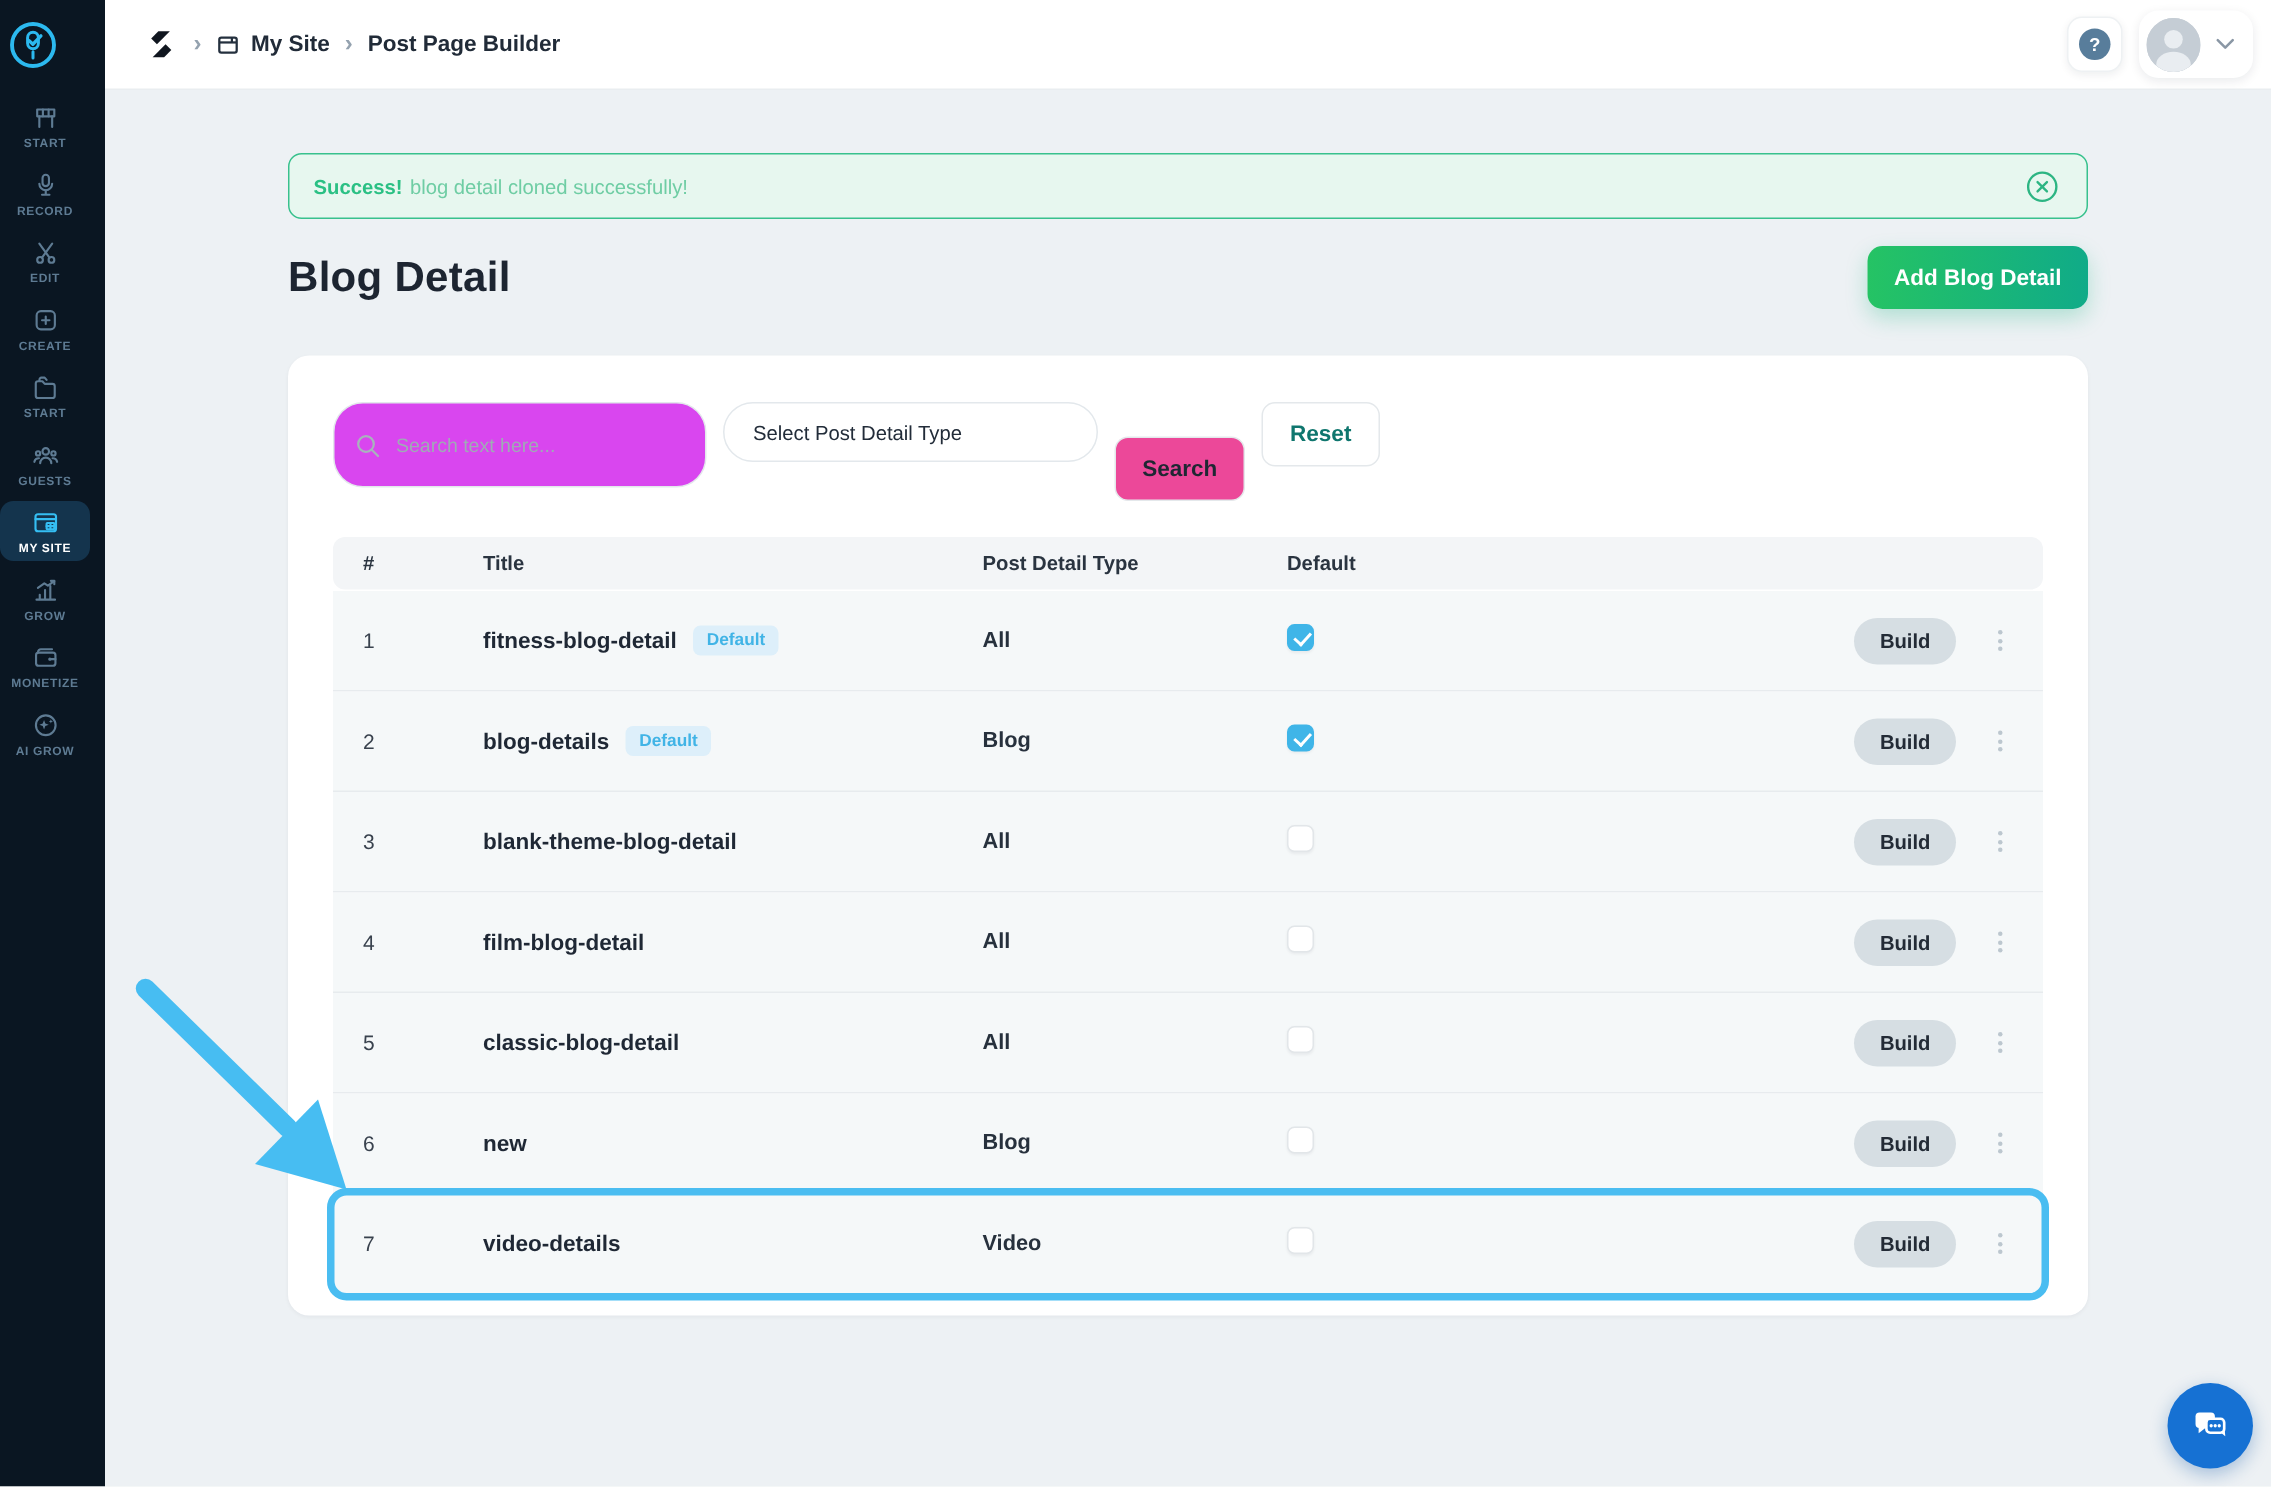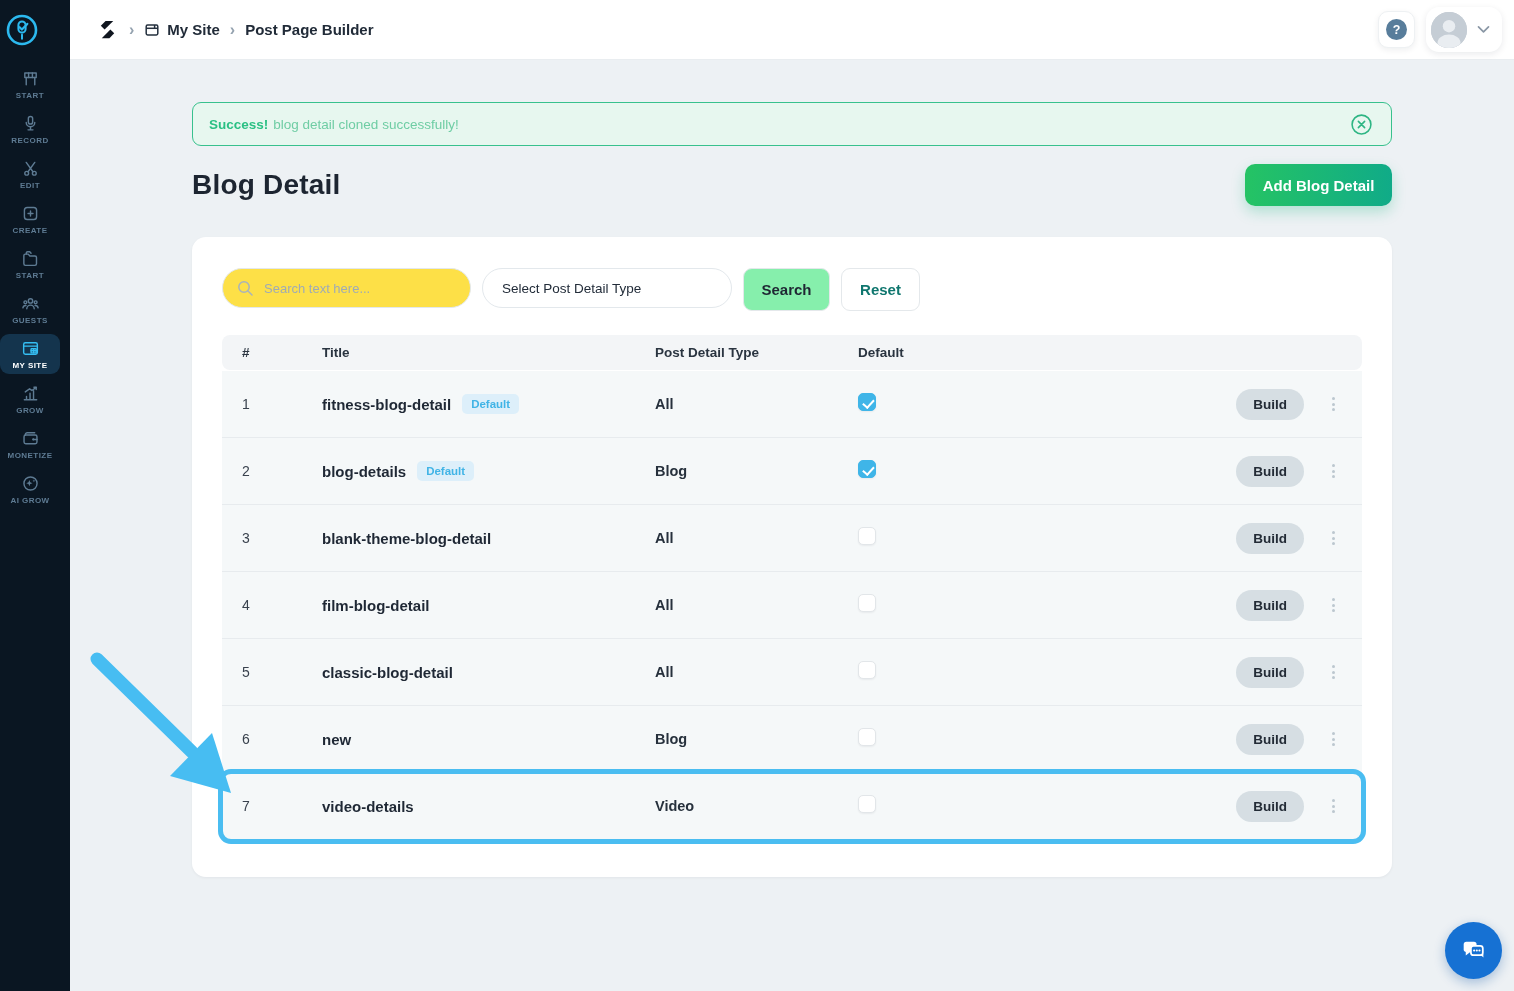--- a/index.html
+++ b/index.html
@@ -52,28 +52,28 @@
   .alert .close { margin-left:auto; background:none; border:0; padding:2px; cursor:pointer; display:flex; }
   .title-row { margin-top:18px; display:flex; align-items:center; justify-content:space-between; }
   h1 { margin:0; font-size:28px; font-weight:800; color:#1d2531; letter-spacing:.2px; }
   .add-btn { width:147px; height:42px; border:0; border-radius:10px; color:#fff; font-weight:700; font-size:15px;
     font-family:inherit; cursor:pointer; background:linear-gradient(90deg,var(--add-grad-start),var(--add-grad-end));
     box-shadow:0 6px 14px rgba(23,178,124,.28); }
   .card { margin-top:31px; height:640px; background:#fff; border-radius:14px;
     box-shadow:0 1px 3px rgba(16,24,40,.05); padding:31px 30px 0; }
   
   .filters { display:flex; align-items:flex-start; gap:11px; }
-  .search-box { width:249px; height:40px; border:1px solid #e3e8ec; border-radius:20px; background:#fde047;
+  .search-box { width:249px; height:57px; border:1px solid #e3e8ec; border-radius:20px; background:#d946ef;
     display:flex; align-items:center; padding:0 13px; gap:8px; }
   .search-box input { border:0; outline:0; flex:1; font-size:13px; color:#2a3340; font-family:inherit; background:transparent; }
   .search-box input::placeholder { color:#9fabb5; }
   .select-box { width:250px; height:40px; border:1px solid #e3e8ec; border-radius:20px; background:#fff;
     display:flex; align-items:center; padding:0 19px; font-size:13.5px; font-weight:500; color:#222c39; cursor:pointer; }
-  .btn-search { width:87px; height:43px; border:1px solid #e4e8eb; background:#86efac; border-radius:9px;
-    font-size:15px; font-weight:600; color:#1f2733; font-family:inherit; cursor:pointer; }
+  .btn-search { width:87px; height:43px; border:1px solid #e4e8eb; background:#ec4899; border-radius:9px;
+    font-size:15px; font-weight:600; color:#1f2733; font-family:inherit; cursor:pointer;margin-top:23px; }
   .btn-reset { width:79px; height:43px; border:1px solid #e4e8eb; background:#fff; border-radius:9px;
     font-size:15px; font-weight:600; color:#0f766e; font-family:inherit; cursor:pointer; }
   
   .table { margin-top:24px; }
   .thead, .trow { display:grid; grid-template-columns:80px 333px 203px 1fr auto; align-items:center;
     padding:0 24px 0 20px; }
   .thead { height:35px; background:#f3f5f7; border-radius:8px; font-size:13.5px; font-weight:700; color:#2a3440; }
   .tbody { margin-top:1px; }
   .trow { height:67px; background:#f5f8f9; border-bottom:1px solid #e7ebee; position:relative; }
   .c-num { font-size:14px; color:#39424e; }

